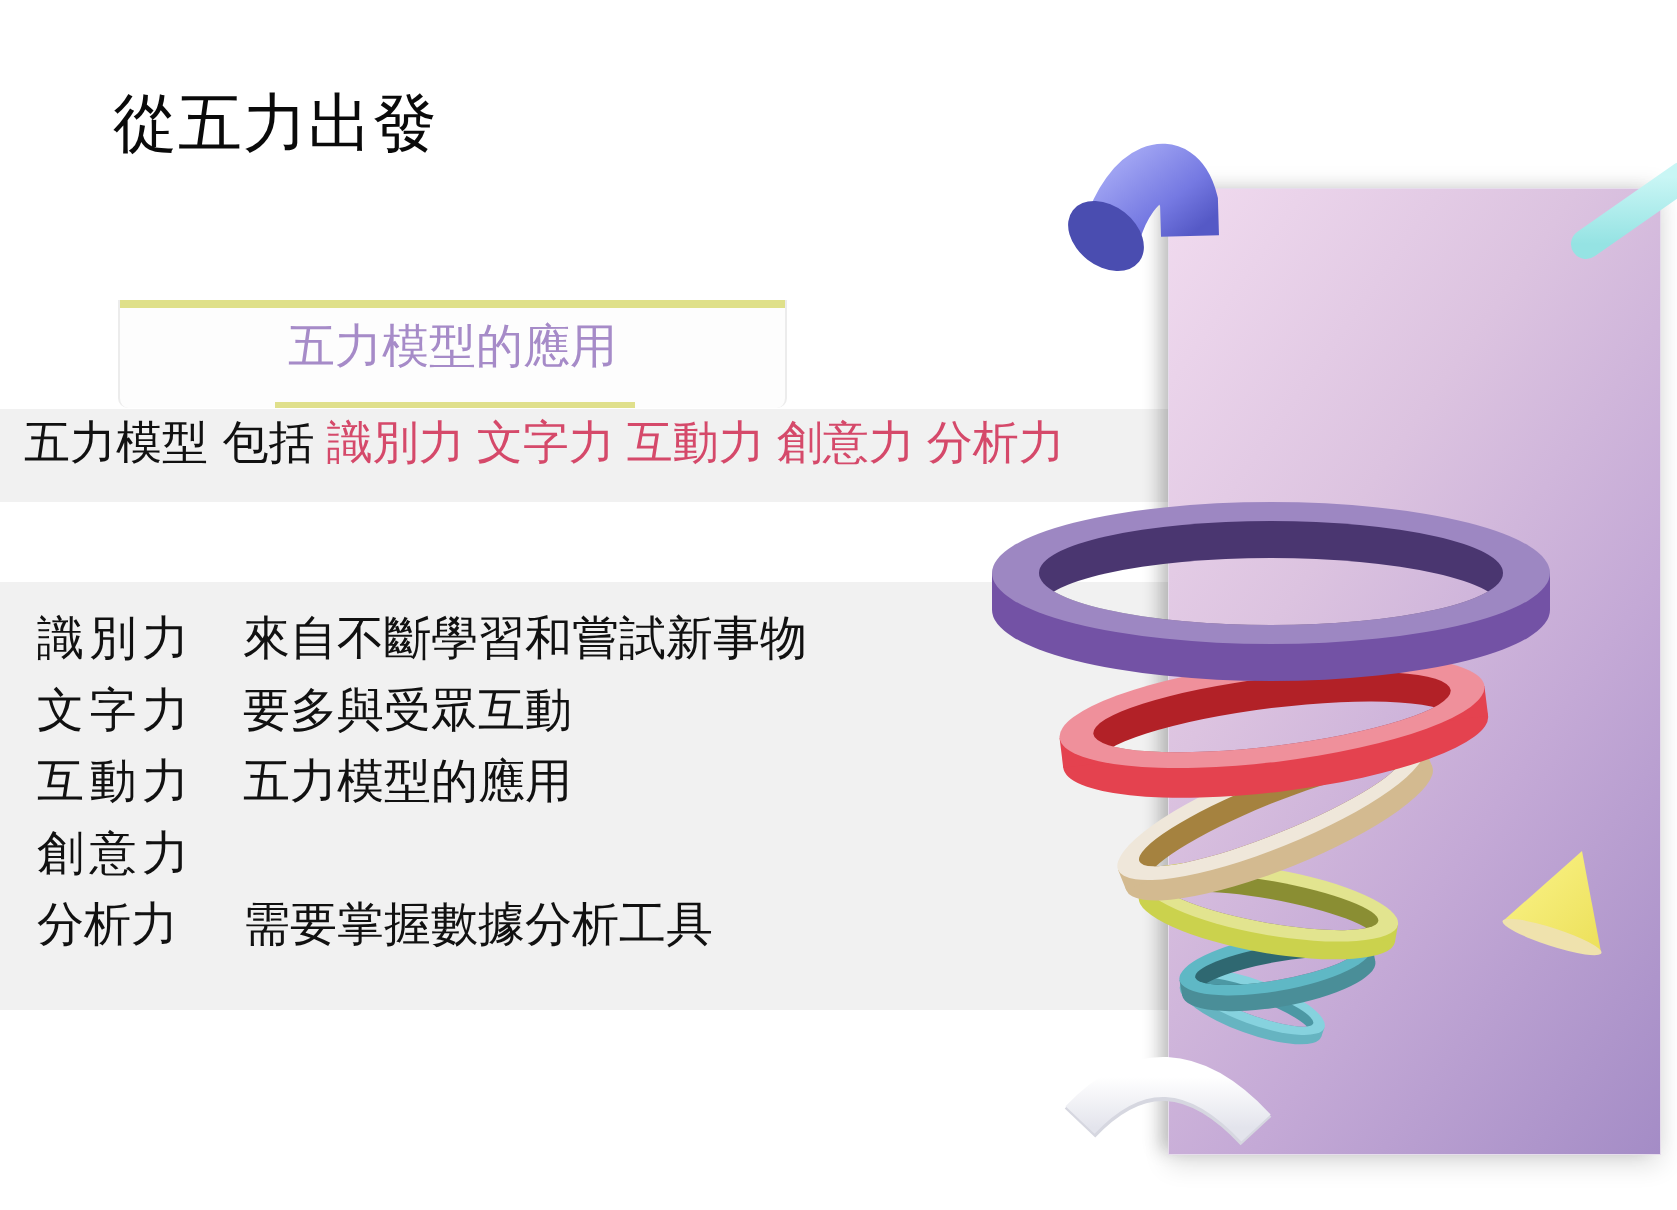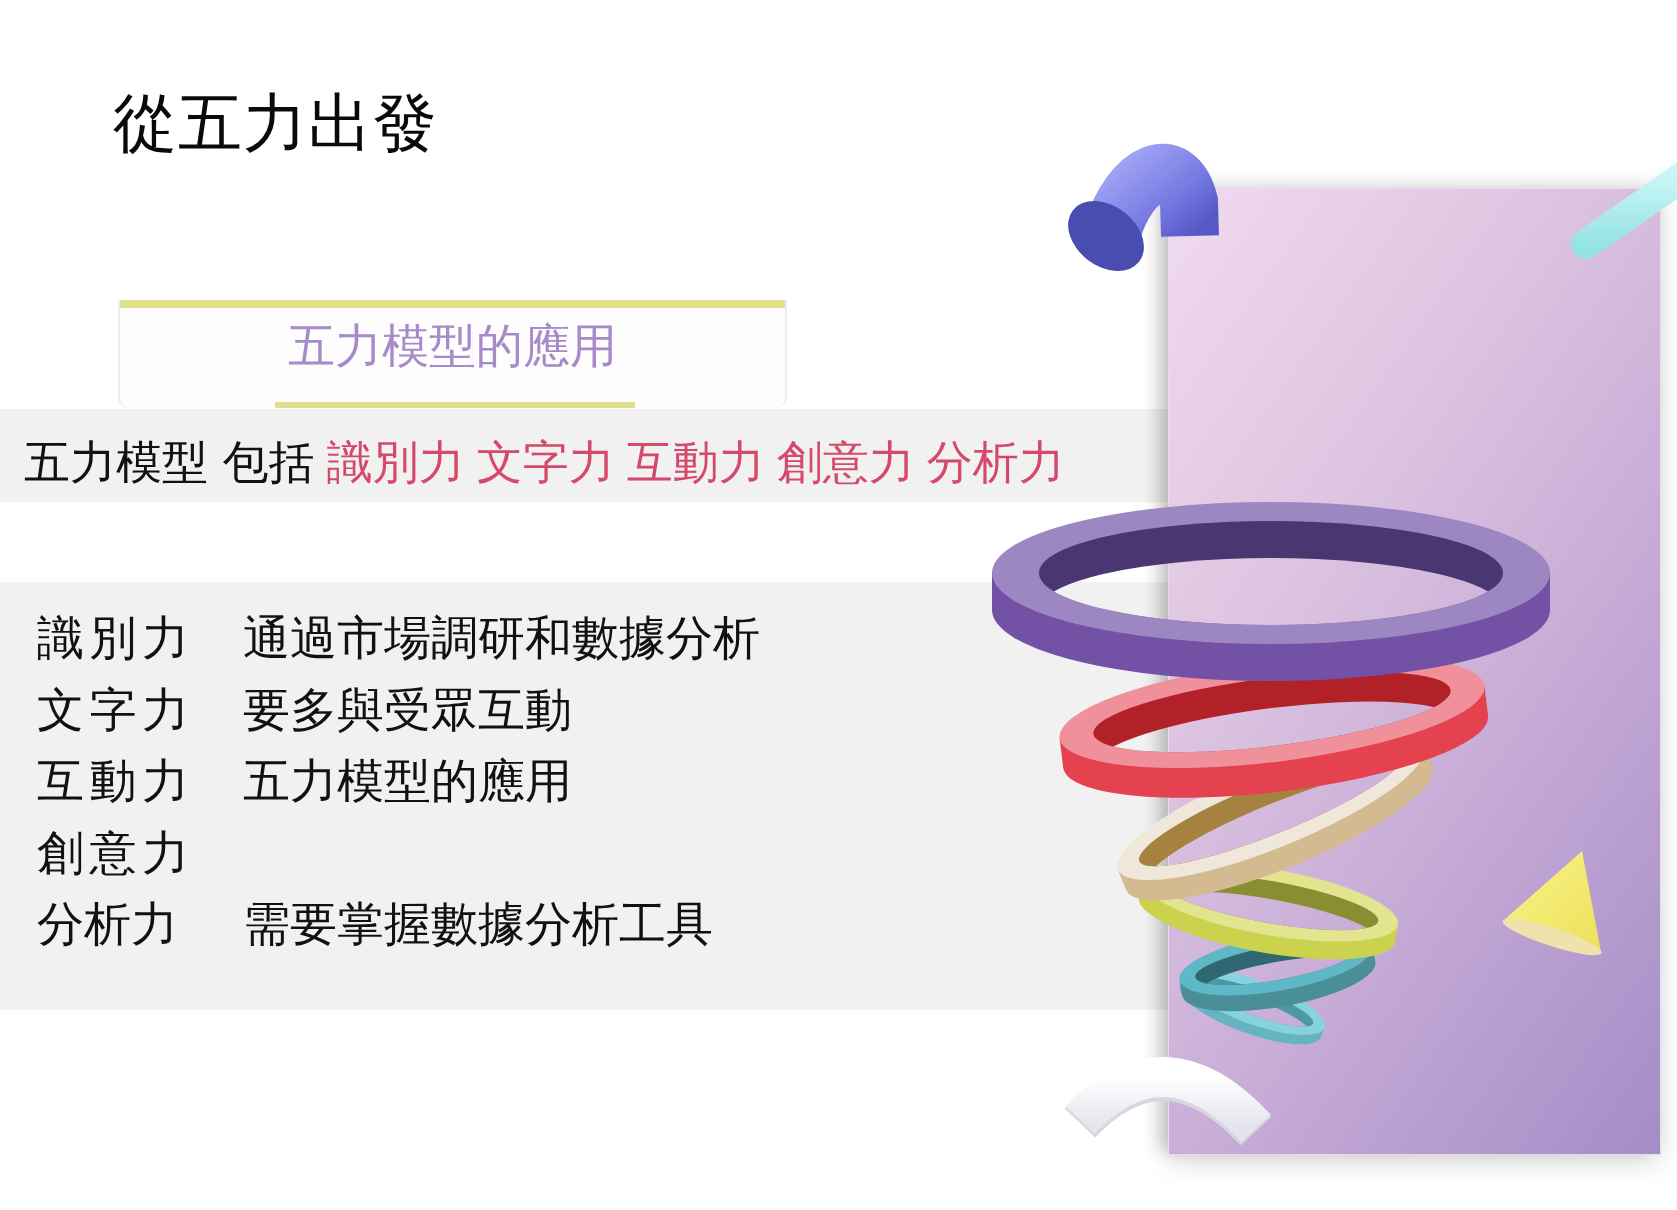--- a/index.html
+++ b/index.html
@@ -23,21 +23,21 @@
   .card-topbar { left: 0; top: 0; width: 100%; height: 8px; background: #dfe08a; }
   .card-bottombar { left: 155px; bottom: 0; width: 360px; height: 6px; background: #e0e08c; }
   .card-text {
     left: 0; top: 22px; width: 100%; text-align: center;
     font-size: 47px; line-height: 1; color: #a68bc8; white-space: nowrap;
   }
   .band1 {
     left: 0; top: 409px; width: 1168px; height: 93px; background: #f1f1f1;
   }
   .summary {
-    left: 24px; top: 439px; font-size: 46px; line-height: 1; white-space: nowrap;
+    left: 24px; top: 419px; font-size: 46px; line-height: 1; white-space: nowrap;
   }
   .summary .hl { color: #d5496a; margin-left: 12px; }
   .band2 {
     left: 0; top: 582px; width: 1168px; height: 428px; background: #f1f1f1;
   }
   .rows { left: 37px; top: 603px; }
   .row { display: flex; height: 71.5px; align-items: center; font-size: 47px; white-space: nowrap; }
   .row .lbl { width: 206px; letter-spacing: 5.5px; }
   .row:last-child .lbl { letter-spacing: 0; }
   .panel {
@@ -61,21 +61,21 @@
 
 <div class="abs band1"></div>
 <div class="abs summary">
   <span>五力模型 包括</span><span class="hl">識別力</span><span class="hl">文字力</span><span class="hl">互動力</span><span class="hl">創意力</span><span class="hl">分析力</span>
 </div>
 
 <div class="abs band2"></div>
 <div class="abs rows">
   <div class="row">
     <span class="lbl">識別力</span>
-    <span class="desc">通過市場調研和數據分析</span>
+    <span class="desc">來自不斷學習和嘗試新事物</span>
   </div>
   <div class="row">
     <span class="lbl">文字力</span>
     <span class="desc">要多與受眾互動</span>
   </div>
   <div class="row">
     <span class="lbl">互動力</span>
     <span class="desc">五力模型的應用</span>
   </div>
   <div class="row">

